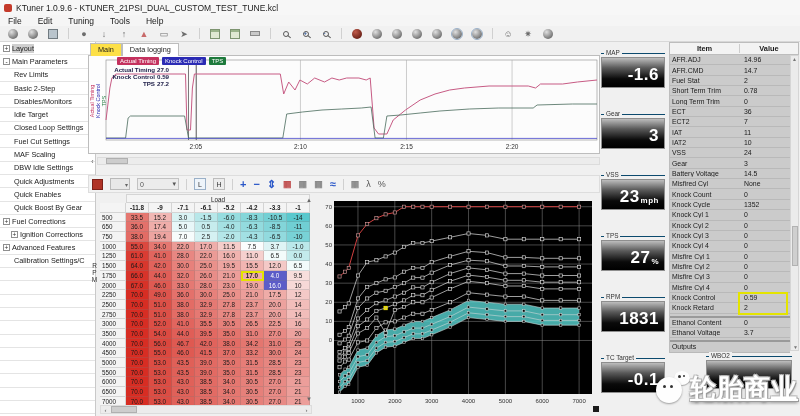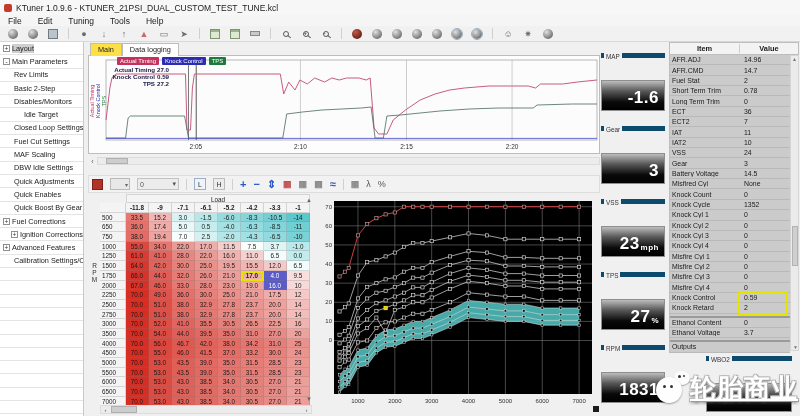--- a/index.html
+++ b/index.html
@@ -18,21 +18,21 @@
 .tbi.grid{background:#dfe8d2;border:1px solid #7d9470;box-shadow:inset 0 2px 0 #9ab38a}
 .tbi.flat{background:#c9c9c9;border:1px solid #8a8a8a;height:5px}
 .tbi.glyph{color:#6d6d6d}
 .tbi.glyph-red{color:#c86a6a}
 .mag{width:6px;height:6px;border:1.4px solid #5a5a5a;border-radius:50%;position:relative}
 .mag::after{content:"";position:absolute;width:4px;height:1.4px;background:#5a5a5a;right:-3px;bottom:-2px;transform:rotate(40deg)}
 .mag .pm{position:absolute;left:-0.5px;top:-3.2px;font-size:6px;color:#335a9a;font-weight:bold}
 .tb-sep{width:1px;height:11px;background:#d0d0d0;flex:none}
 .pressed{outline:1px solid #9ab0c8;background:#e2ecf6}
 
-.sidebar{position:absolute;left:0;top:42px;width:84px;bottom:0;background:#fff;border-right:1px solid #c9c9c9;font-size:7.3px}
+.sidebar{position:absolute;left:0;top:42px;width:96px;bottom:0;background:#fff;border-right:1px solid #c9c9c9;font-size:7.3px}
 .srow{height:13.3px;border-bottom:1px solid #e4e4e4;display:flex;align-items:center;gap:2px;white-space:nowrap;overflow:hidden;cursor:default}
 .srow .expander{width:7px;height:7px;border:1px solid #8f8f8f;background:#fff;font-size:6.5px;line-height:5.5px;text-align:center;flex:none;color:#333}
 .srow .slabel.sel{background:#cfcfcf}
 
 .tabs{position:absolute;left:90px;top:43px;display:flex;font-size:7.3px;z-index:3}
 .tab{padding:1px 7px 2px;border:1px solid #bdbdbd;border-bottom:none;background:#fde047;cursor:default}
 .tab.active{background:#fff}
 .logpanel{position:absolute;left:88px;top:55px;width:512px;height:99px;background:#fdfdfd;border:1px solid #bdbdbd}
 .logsvg{position:absolute;left:0;top:0}
 .ynames{position:absolute;left:-31px;top:36px;width:80px;height:18px;transform:rotate(-90deg);font-size:5.4px;line-height:6px;text-align:center;pointer-events:none}
@@ -69,21 +69,21 @@
 .tc.bluesel{background:#5c5cc8 !important;color:#fff}
 .tc.selcell{outline:2px solid #e4e400;outline-offset:-2px;font-weight:bold;z-index:2}
 .tscrollv{position:absolute;font-size:6px;color:#666}
 .hscroll{position:absolute;left:100px;top:405px;width:212px;height:9px;background:#ececec;border:1px solid #dcdcdc;display:flex;align-items:center;font-size:6px;color:#555}
 .hthumb{width:26px;height:7px;background:#cdcdcd;border:1px solid #b0b0b0;margin-left:1px}
 
 .mapchart{position:absolute;left:318px;top:198px;width:280px;height:213px}
 .grip{position:absolute;left:593px;top:406px;width:6px;height:6px;background:#1a1a1a}
 
 .gauges{position:absolute;left:601px;top:53px;width:64px}
-.gauge{position:relative;border-top:5px solid #0c4a6e;margin-bottom:15px;padding-top:22px}
+.gauge{position:relative;border-top:1px solid #0c4a6e;margin-bottom:26px;padding-top:3px}
 .glabel{position:absolute;top:-5px;left:3px;background:#f0f0f0;padding:0 2px;font-size:6.4px;color:#333}
 .lcd{height:31px;background:linear-gradient(180deg,#bdbdbd 0%,#5a5a5a 34%,#0a0a0a 72%,#000 100%);border:1px solid #8e8e8e;color:#fff;display:flex;justify-content:flex-end;align-items:flex-end;padding:0 5px 2px 0;font-weight:bold;font-size:17px;letter-spacing:.5px}
 .lcd .unit{font-size:8px;font-weight:bold;margin:0 0 2px 1px}
 .gauge.maf{margin-left:11px}
 
 .monitor{position:absolute;left:669px;top:42px;width:130px}
 .mhead{display:flex;height:13px;background:#f3f3f3;border:1px solid #bdbdbd;font-size:7.4px;font-weight:bold;align-items:center}
 .mhead .h1{width:70px;text-align:center;border-right:1px solid #cdcdcd}
 .mhead .h2{flex:1;text-align:center}
 .mbody{position:relative;width:121px;background:#cbcbcb;border-left:1px solid #bdbdbd}
@@ -172,21 +172,21 @@
     </div>
     <div class="srow" style="padding-left: 14px;">
       <span class="slabel">Rev Limits</span>
     </div>
     <div class="srow" style="padding-left: 14px;">
       <span class="slabel">Basic 2-Step</span>
     </div>
     <div class="srow" style="padding-left: 14px;">
       <span class="slabel">Disables/Monitors</span>
     </div>
-    <div class="srow" style="padding-left: 24px;">
+    <div class="srow" style="padding-left: 14px;">
       <span class="slabel">Idle Target</span>
     </div>
     <div class="srow" style="padding-left: 14px;">
       <span class="slabel">Closed Loop Settings</span>
     </div>
     <div class="srow" style="padding-left: 14px;">
       <span class="slabel">Fuel Cut Settings</span>
     </div>
     <div class="srow" style="padding-left: 14px;">
       <span class="slabel">MAF Scaling</span>

